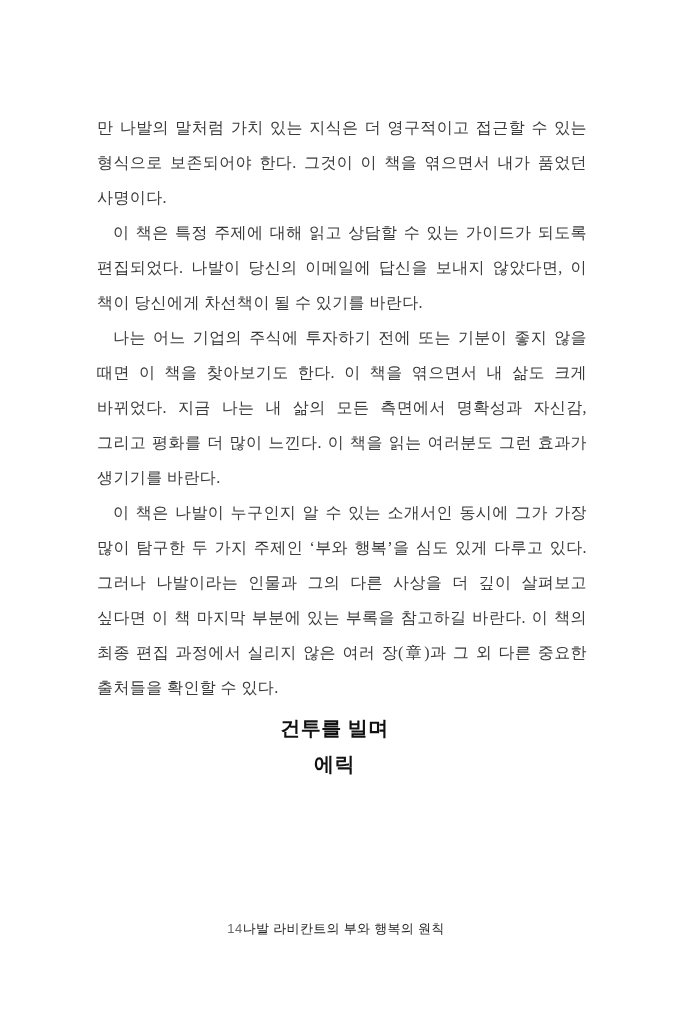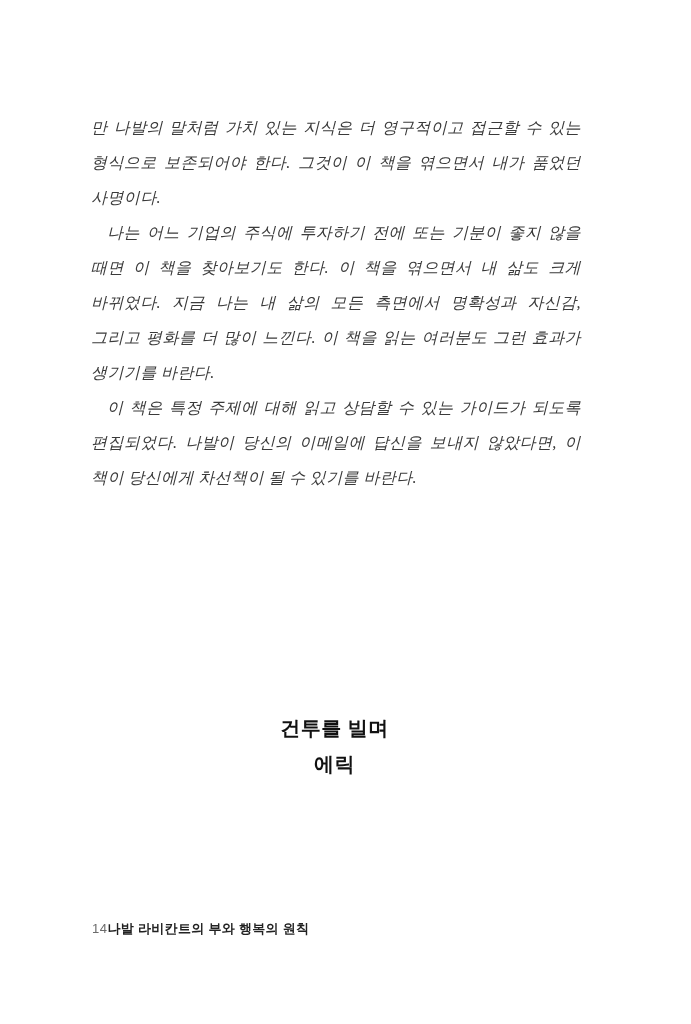--- a/index.html
+++ b/index.html
@@ -11,31 +11,30 @@
     position: relative;
     width: 691px;
     height: 1024px;
     background: #ffffff;
     overflow: hidden;
     font-family: "Liberation Serif", serif;
   }
   
   .body-text {
     position: absolute;
-    left: 91px;
+    left: 97px;
     top: 110px;
     width: 490px;
     font-family: "Liberation Serif", serif;
     font-size: 16px;
     line-height: 35px;
     letter-spacing: 0.4px;
     color: #3a3a3a;
     text-align: justify;
     text-justify: inter-character;
-    font-style: italic;
   }
   .body-text p {
     margin: 0;
     padding: 0;
     text-indent: 1em;
     word-break: keep-all;
     overflow-wrap: break-word;
   }
   .body-text p.continuation {
     text-indent: 0;
@@ -54,46 +53,47 @@
     color: #111111;
     letter-spacing: 0.5px;
   }
   
   .footer {
     position: absolute;
     left: 92px;
     top: 921px;
     width: 488px;
     display: flex;
-    justify-content: flex-start;
+    justify-content: center;
     align-items: baseline;
     font-family: "Liberation Sans", sans-serif;
     font-size: 13px;
     line-height: 16px;
   }
   .footer .page-number {
     color: #6b6b6b;
     font-weight: 400;
     letter-spacing: 0.5px;
   }
   .footer .running-title {
     color: #222222;
-    font-weight: 700;
+    font-weight: 400;
     letter-spacing: 0.3px;
   }
 </style>
 </head>
 <body>
 
 <div class="page">
 
   <div class="body-text">
     <p class="continuation">만 나발의 말처럼 가치 있는 지식은 더 영구적이고 접근할 수 있는 형식으로 보존되어야 한다. 그것이 이 책을 엮으면서 내가 품었던 사명이다.</p>
+    <p>이 책은 특정 주제에 대해 읽고 상담할 수 있는 가이드가 되도록 편집되었다. 나발이 당신의 이메일에 답신을 보내지 않았다면, 이 책이 당신에게 차선책이 될 수 있기를 바란다.</p>
     <p>나는 어느 기업의 주식에 투자하기 전에 또는 기분이 좋지 않을 때면 이 책을 찾아보기도 한다. 이 책을 엮으면서 내 삶도 크게 바뀌었다. 지금 나는 내 삶의 모든 측면에서 명확성과 자신감, 그리고 평화를 더 많이 느낀다. 이 책을 읽는 여러분도 그런 효과가 생기기를 바란다.</p>
-    <p>이 책은 특정 주제에 대해 읽고 상담할 수 있는 가이드가 되도록 편집되었다. 나발이 당신의 이메일에 답신을 보내지 않았다면, 이 책이 당신에게 차선책이 될 수 있기를 바란다.</p>
+    <p>이 책은 나발이 누구인지 알 수 있는 소개서인 동시에 그가 가장 많이 탐구한 두 가지 주제인 ‘부와 행복’을 심도 있게 다루고 있다. 그러나 나발이라는 인물과 그의 다른 사상을 더 깊이 살펴보고 싶다면 이 책 마지막 부분에 있는 부록을 참고하길 바란다. 이 책의 최종 편집 과정에서 실리지 않은 여러 장(章)과 그 외 다른 중요한 출처들을 확인할 수 있다.</p>
   </div>
 
   <div class="signoff">
     <div>건투를 빌며</div>
     <div>에릭</div>
   </div>
 
   <div class="footer">
     <span class="page-number">14</span>
     <span class="running-title">나발 라비칸트의 부와 행복의 원칙</span>

